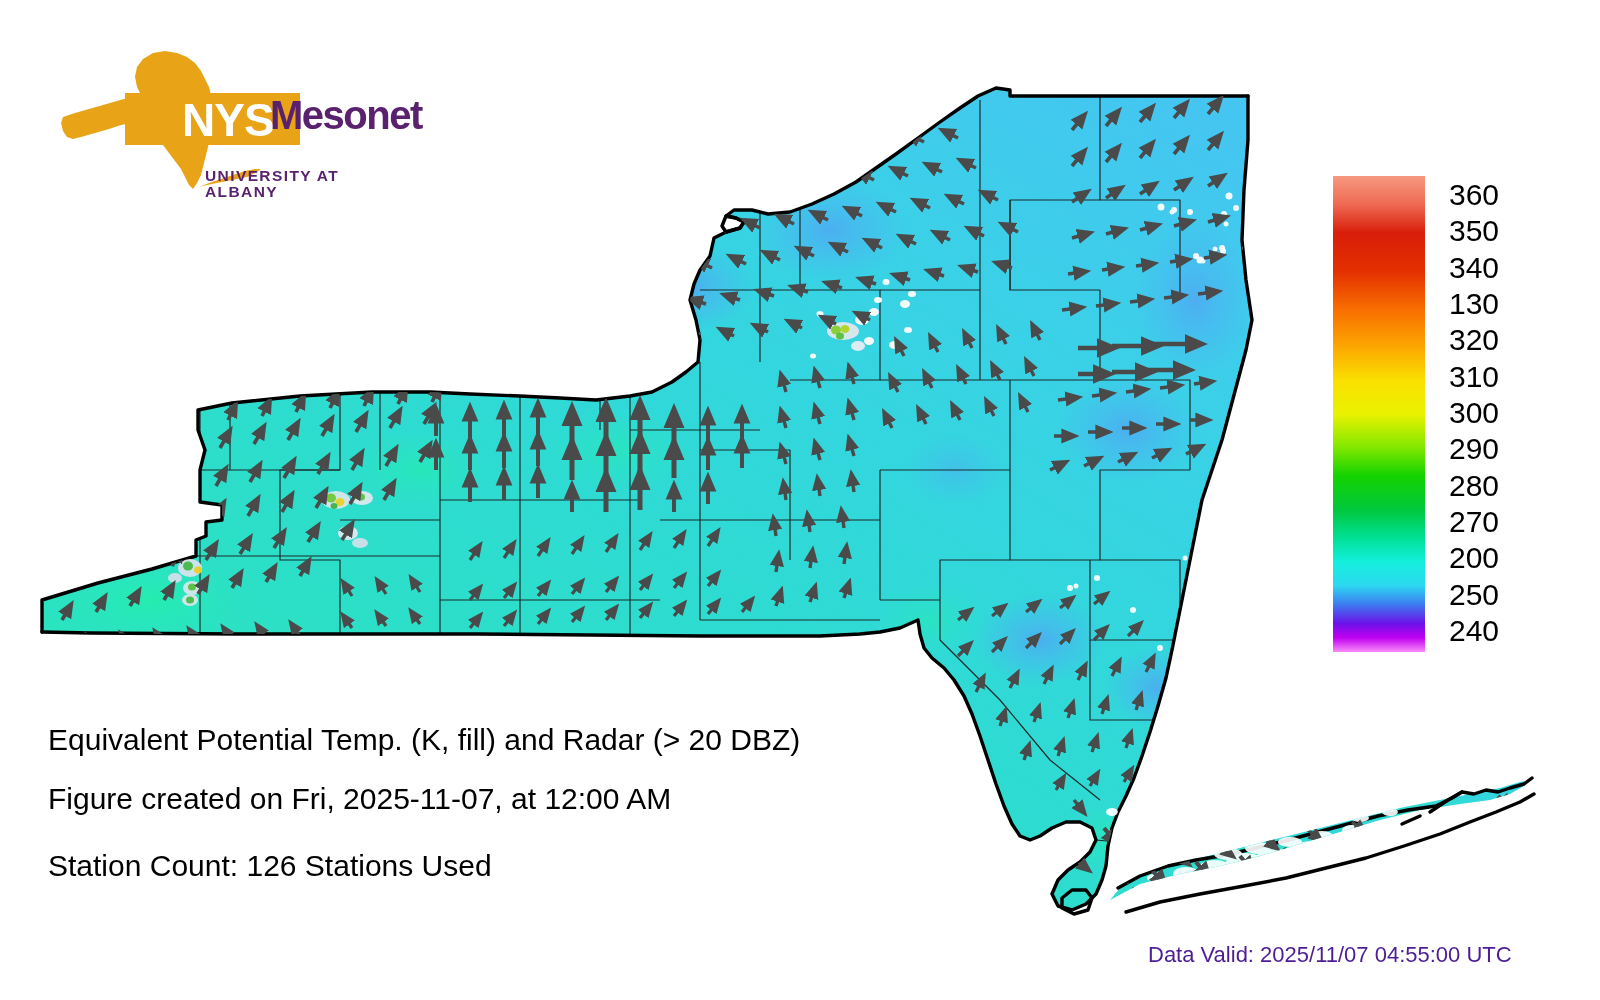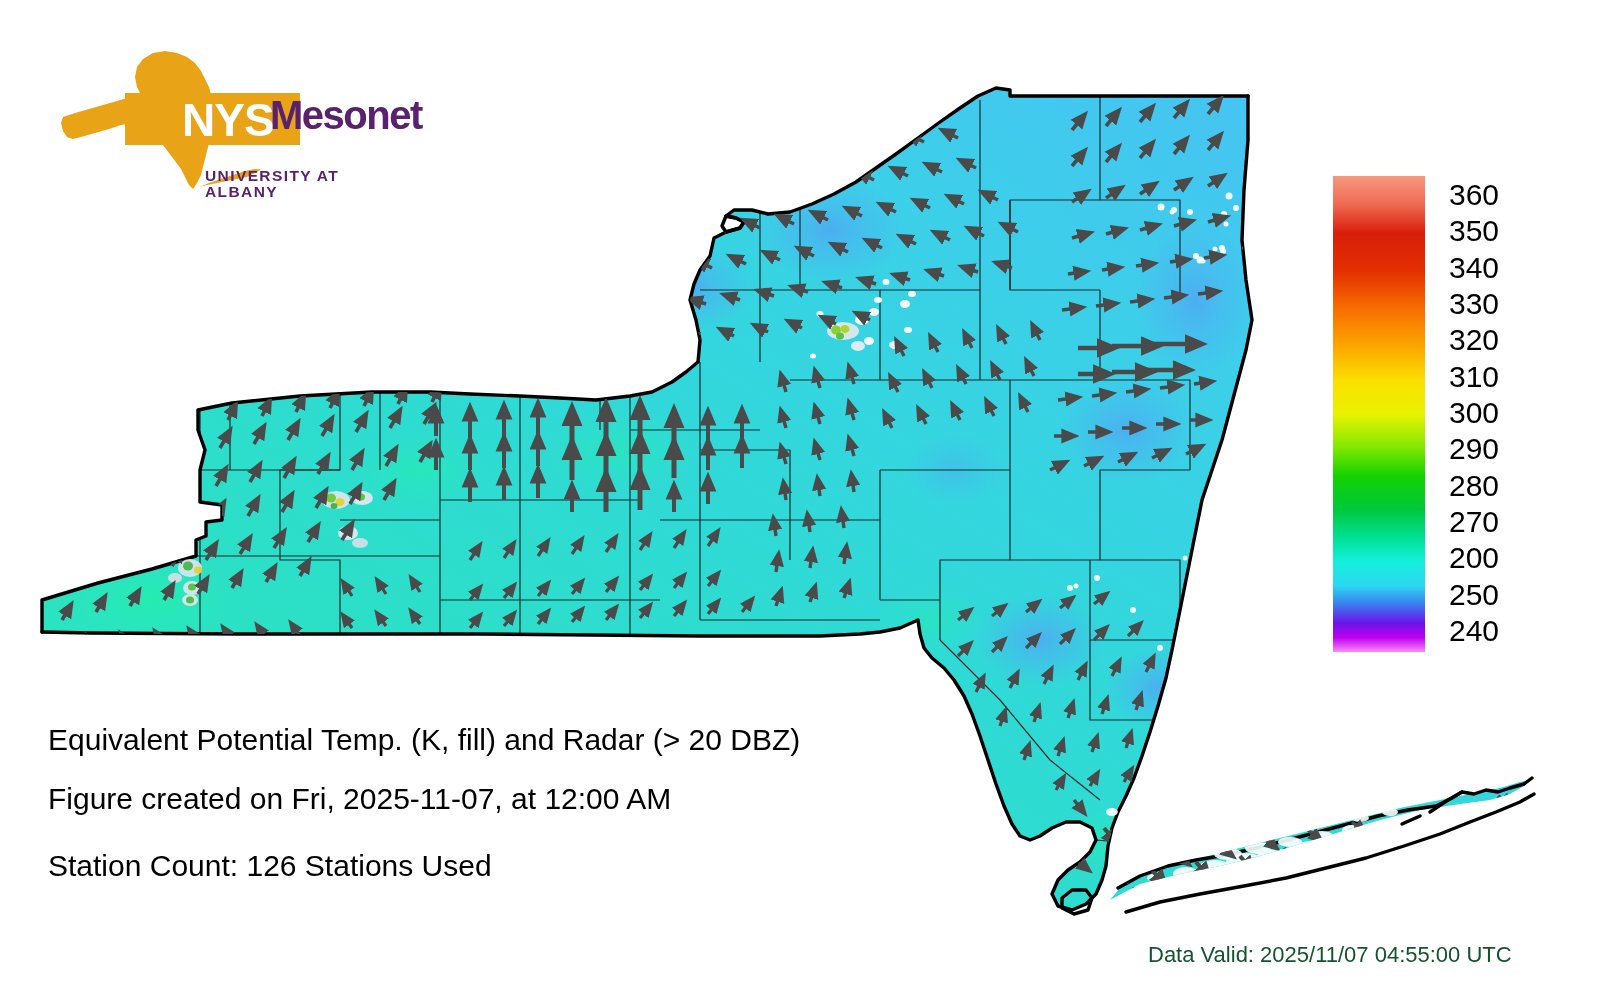--- a/index.html
+++ b/index.html
@@ -35,21 +35,21 @@
   #cap3{top:851px;}
 
   
   #windkey{position:absolute;left:852px;top:861px;width:128px;height:139px;
            background:#8CCBE8;}
   #windkey-label{position:absolute;left:10px;top:8px;font-size:32px;color:#000;
                  line-height:1;font-family:"Liberation Sans",sans-serif;}
   #windkey-arrow{position:absolute;left:18px;top:64px;}
 
   
-  #datavalid{position:absolute;left:1148px;top:944px;font-size:22px;color:#14532d;
+  #datavalid{position:absolute;left:1148px;top:944px;font-size:22px;color:#4c1d95;
              line-height:1;white-space:nowrap;font-family:"Liberation Sans",sans-serif;}
 </style>
 </head>
 <body>
 
 <div id="root">
 
   <svg id="map" viewBox="0 0 1600 1000" xmlns="http://www.w3.org/2000/svg">
     <defs>
 
@@ -719,21 +719,21 @@
             <stop offset="100%" stop-color="#FA8CFA"></stop>
           </linearGradient>
         </defs>
       <rect id="cbrect" x="0" y="0" width="92" height="476" fill="url(#cbgrad)"></rect>
     </svg>
   </div>
   <div id="cbar-labels">
       <div class="cb-tick" style="top: 4px;">360</div>
       <div class="cb-tick" style="top: 40.3333px;">350</div>
       <div class="cb-tick" style="top: 76.6667px;">340</div>
-      <div class="cb-tick" style="top: 113px;">330</div>
+      <div class="cb-tick" style="top: 113px;">130</div>
       <div class="cb-tick" style="top: 149.333px;">320</div>
       <div class="cb-tick" style="top: 185.667px;">310</div>
       <div class="cb-tick" style="top: 222px;">300</div>
       <div class="cb-tick" style="top: 258.333px;">290</div>
       <div class="cb-tick" style="top: 294.667px;">280</div>
       <div class="cb-tick" style="top: 331px;">270</div>
       <div class="cb-tick" style="top: 367.333px;">200</div>
       <div class="cb-tick" style="top: 403.667px;">250</div>
       <div class="cb-tick" style="top: 440px;">240</div>
     </div>

